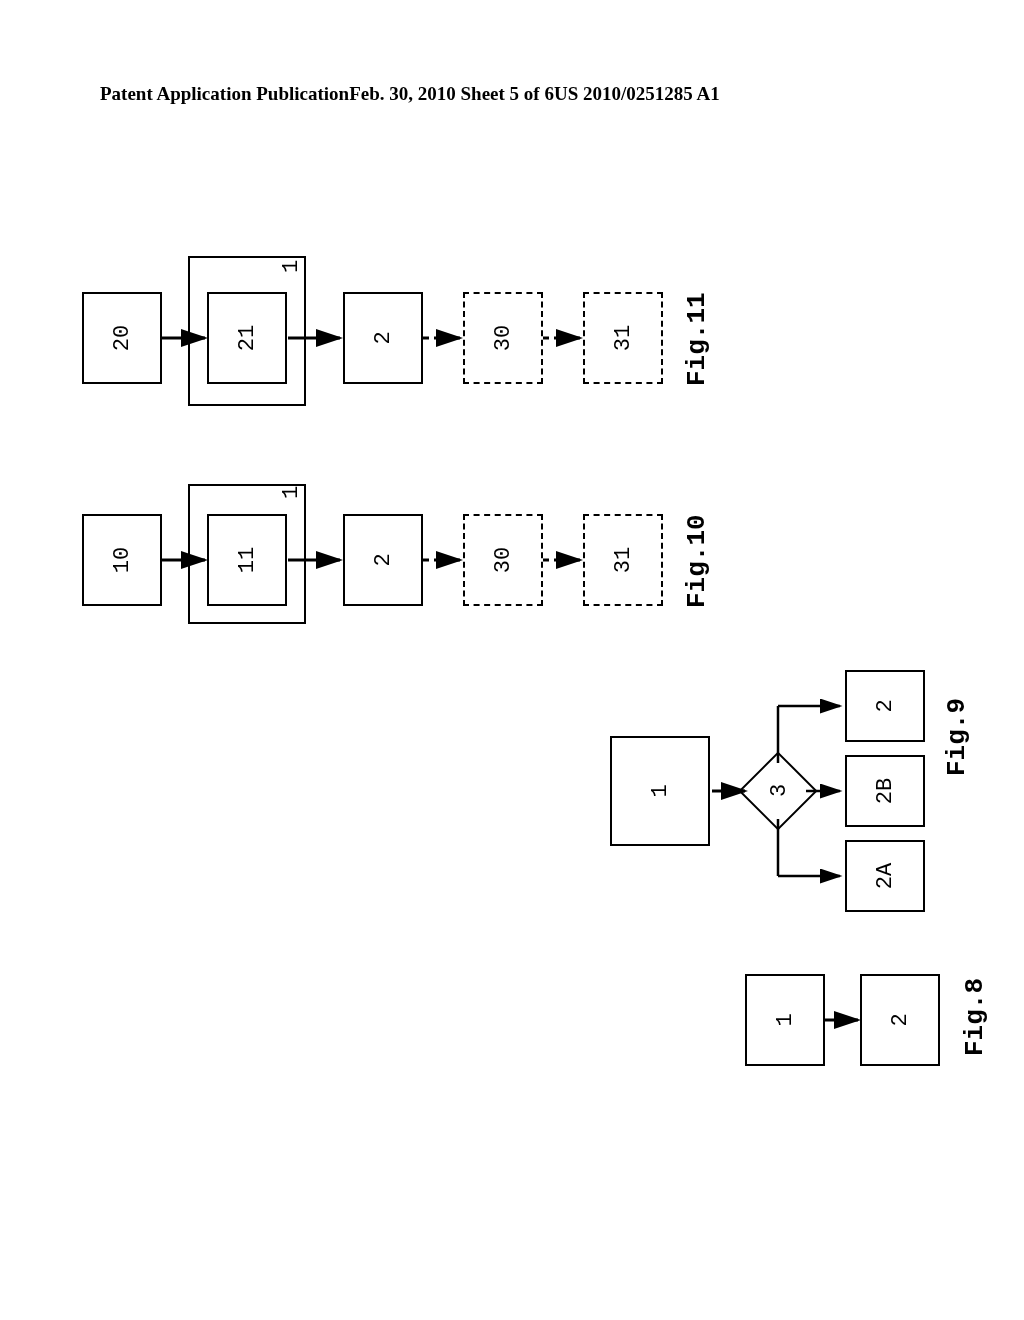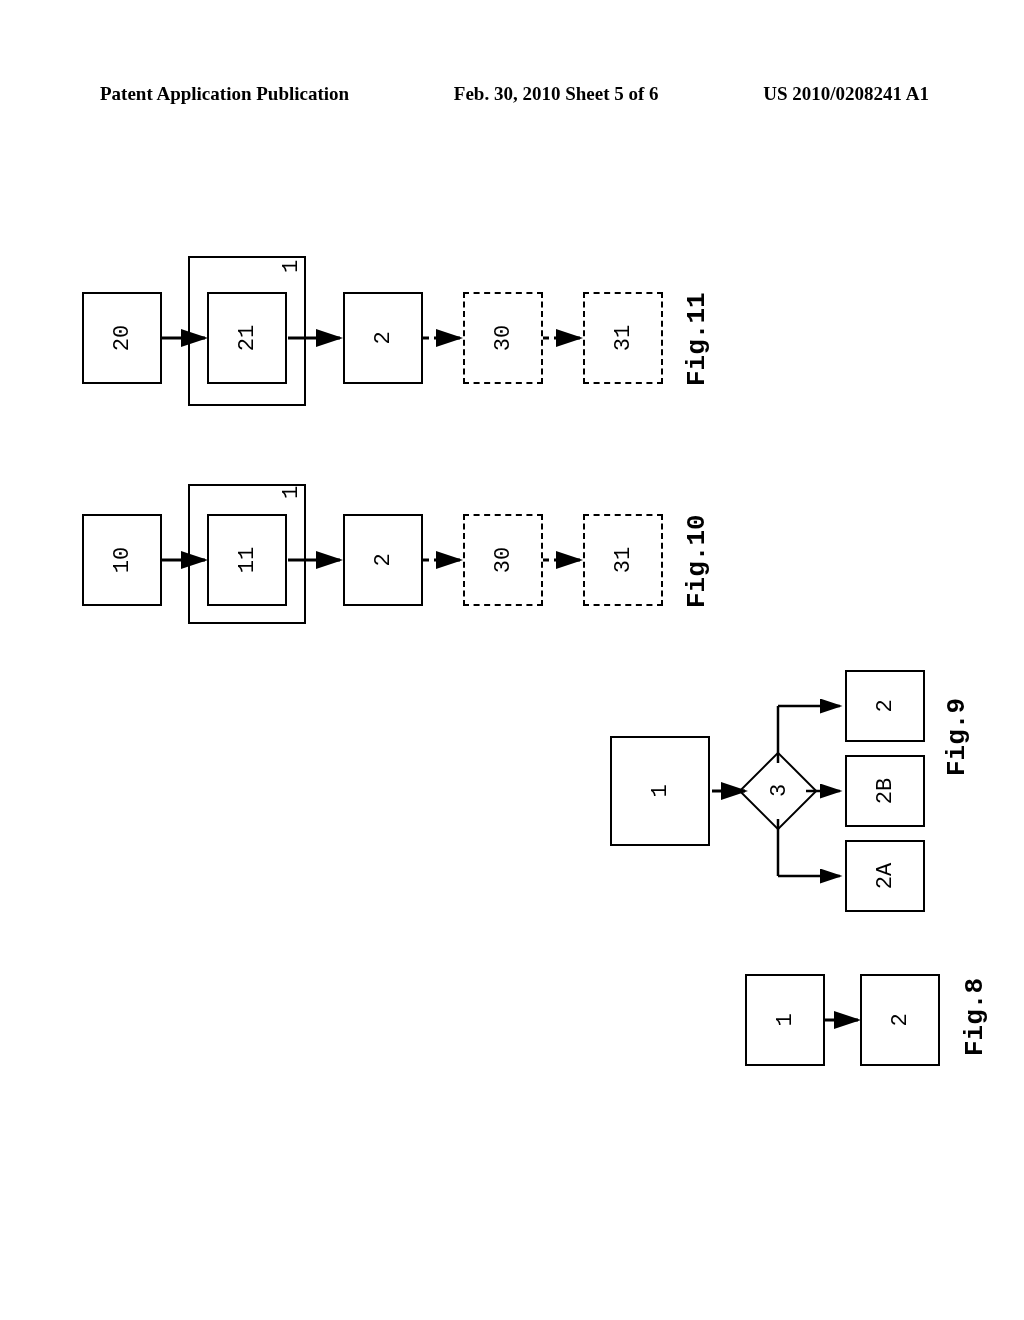--- a/index.html
+++ b/index.html
@@ -10,21 +10,20 @@
     font-family: "Times New Roman", serif;
     position: relative;
   }
   .header {
     position: absolute;
     top: 83px;
     left: 0;
     width: 100%;
     padding: 0 95px 0 100px;
     display: flex;
-    justify-content: space-between;
     font-size: 19px;
     font-weight: bold;
   }
   .canvas {
     position: absolute;
     top: 186px;
     left: 100px;
     width: 840px;
     height: 1020px;
     transform: rotate(-90deg);
@@ -68,21 +67,21 @@
     left: 0;
     pointer-events: none;
   }
 </style>
 </head>
 <body>
 
 <div class="header">
   <span>Patent Application Publication</span>
   <span>Feb. 30, 2010  Sheet 5 of 6</span>
-  <span>US 2010/0208241 A1</span>
+  <span>US 2010/0251285 A1</span>
 </div>
 
 <div class="canvas">
 
   <svg class="arrows" width="840" height="1020">
     <defs>
       <marker id="ah" markerWidth="10" markerHeight="10" refX="8" refY="3" orient="auto">
         <path d="M0,0 L9,3 L0,6 Z" fill="#000"></path>
       </marker>
     </defs>

